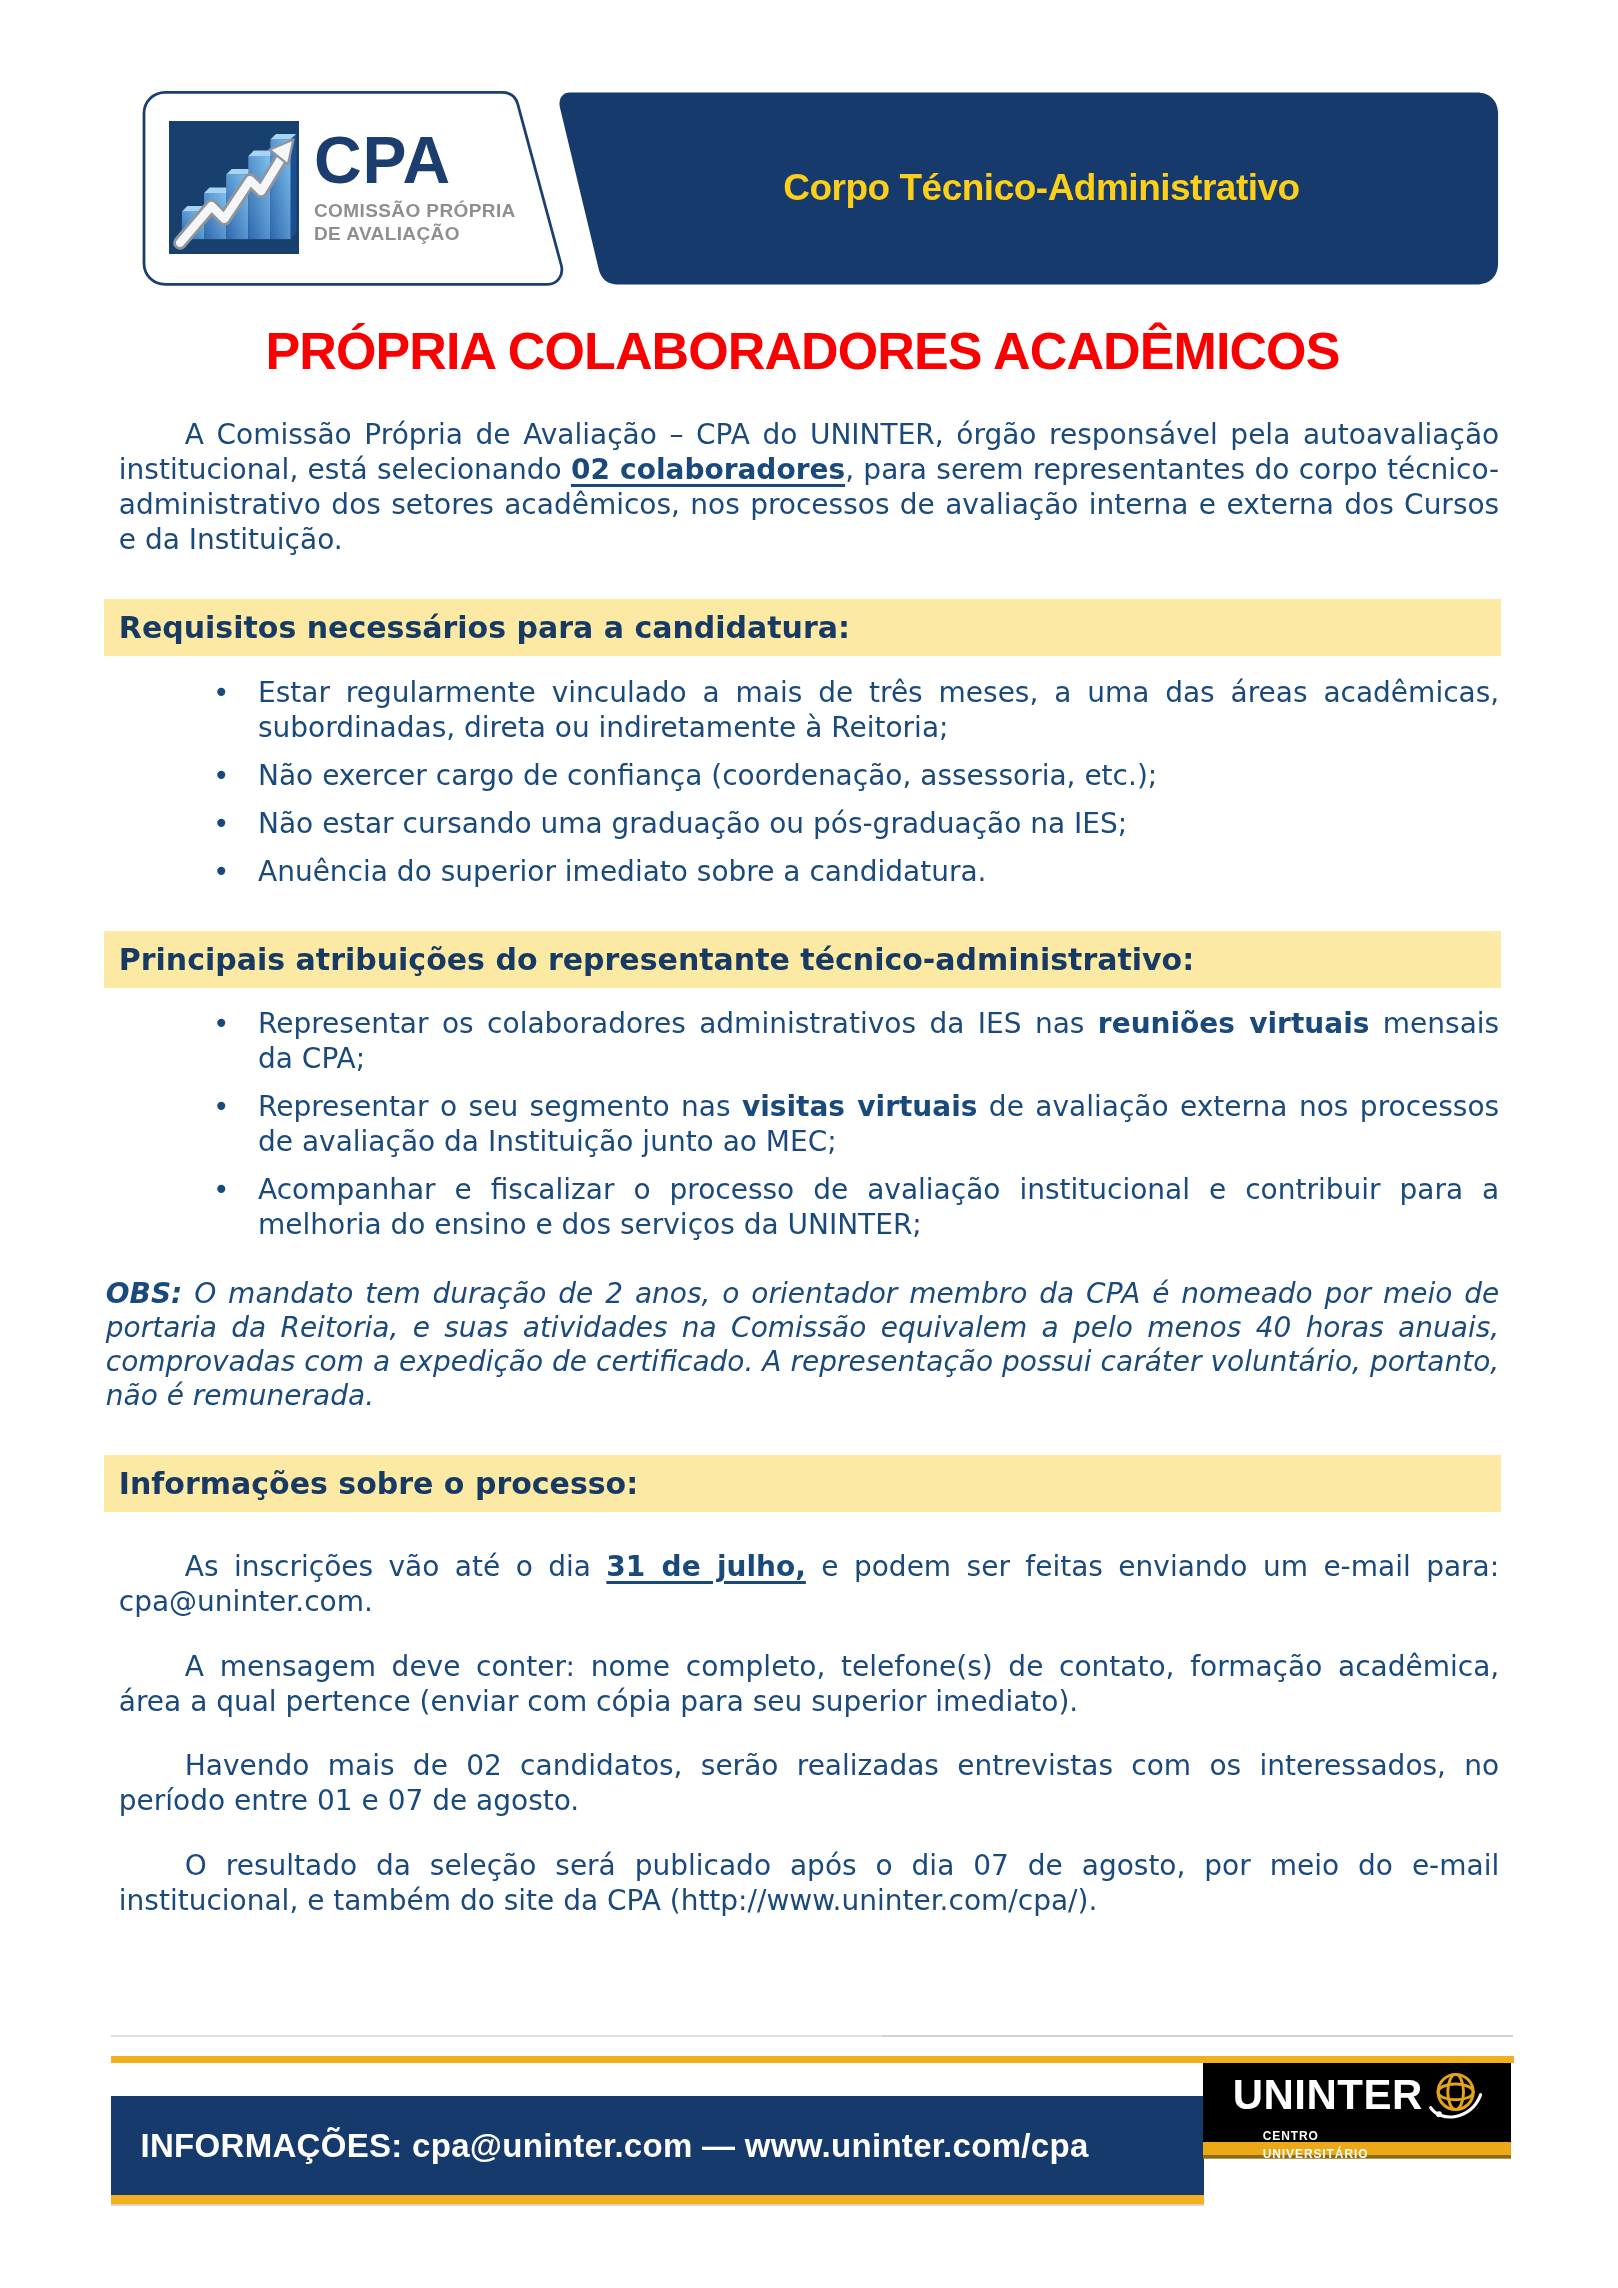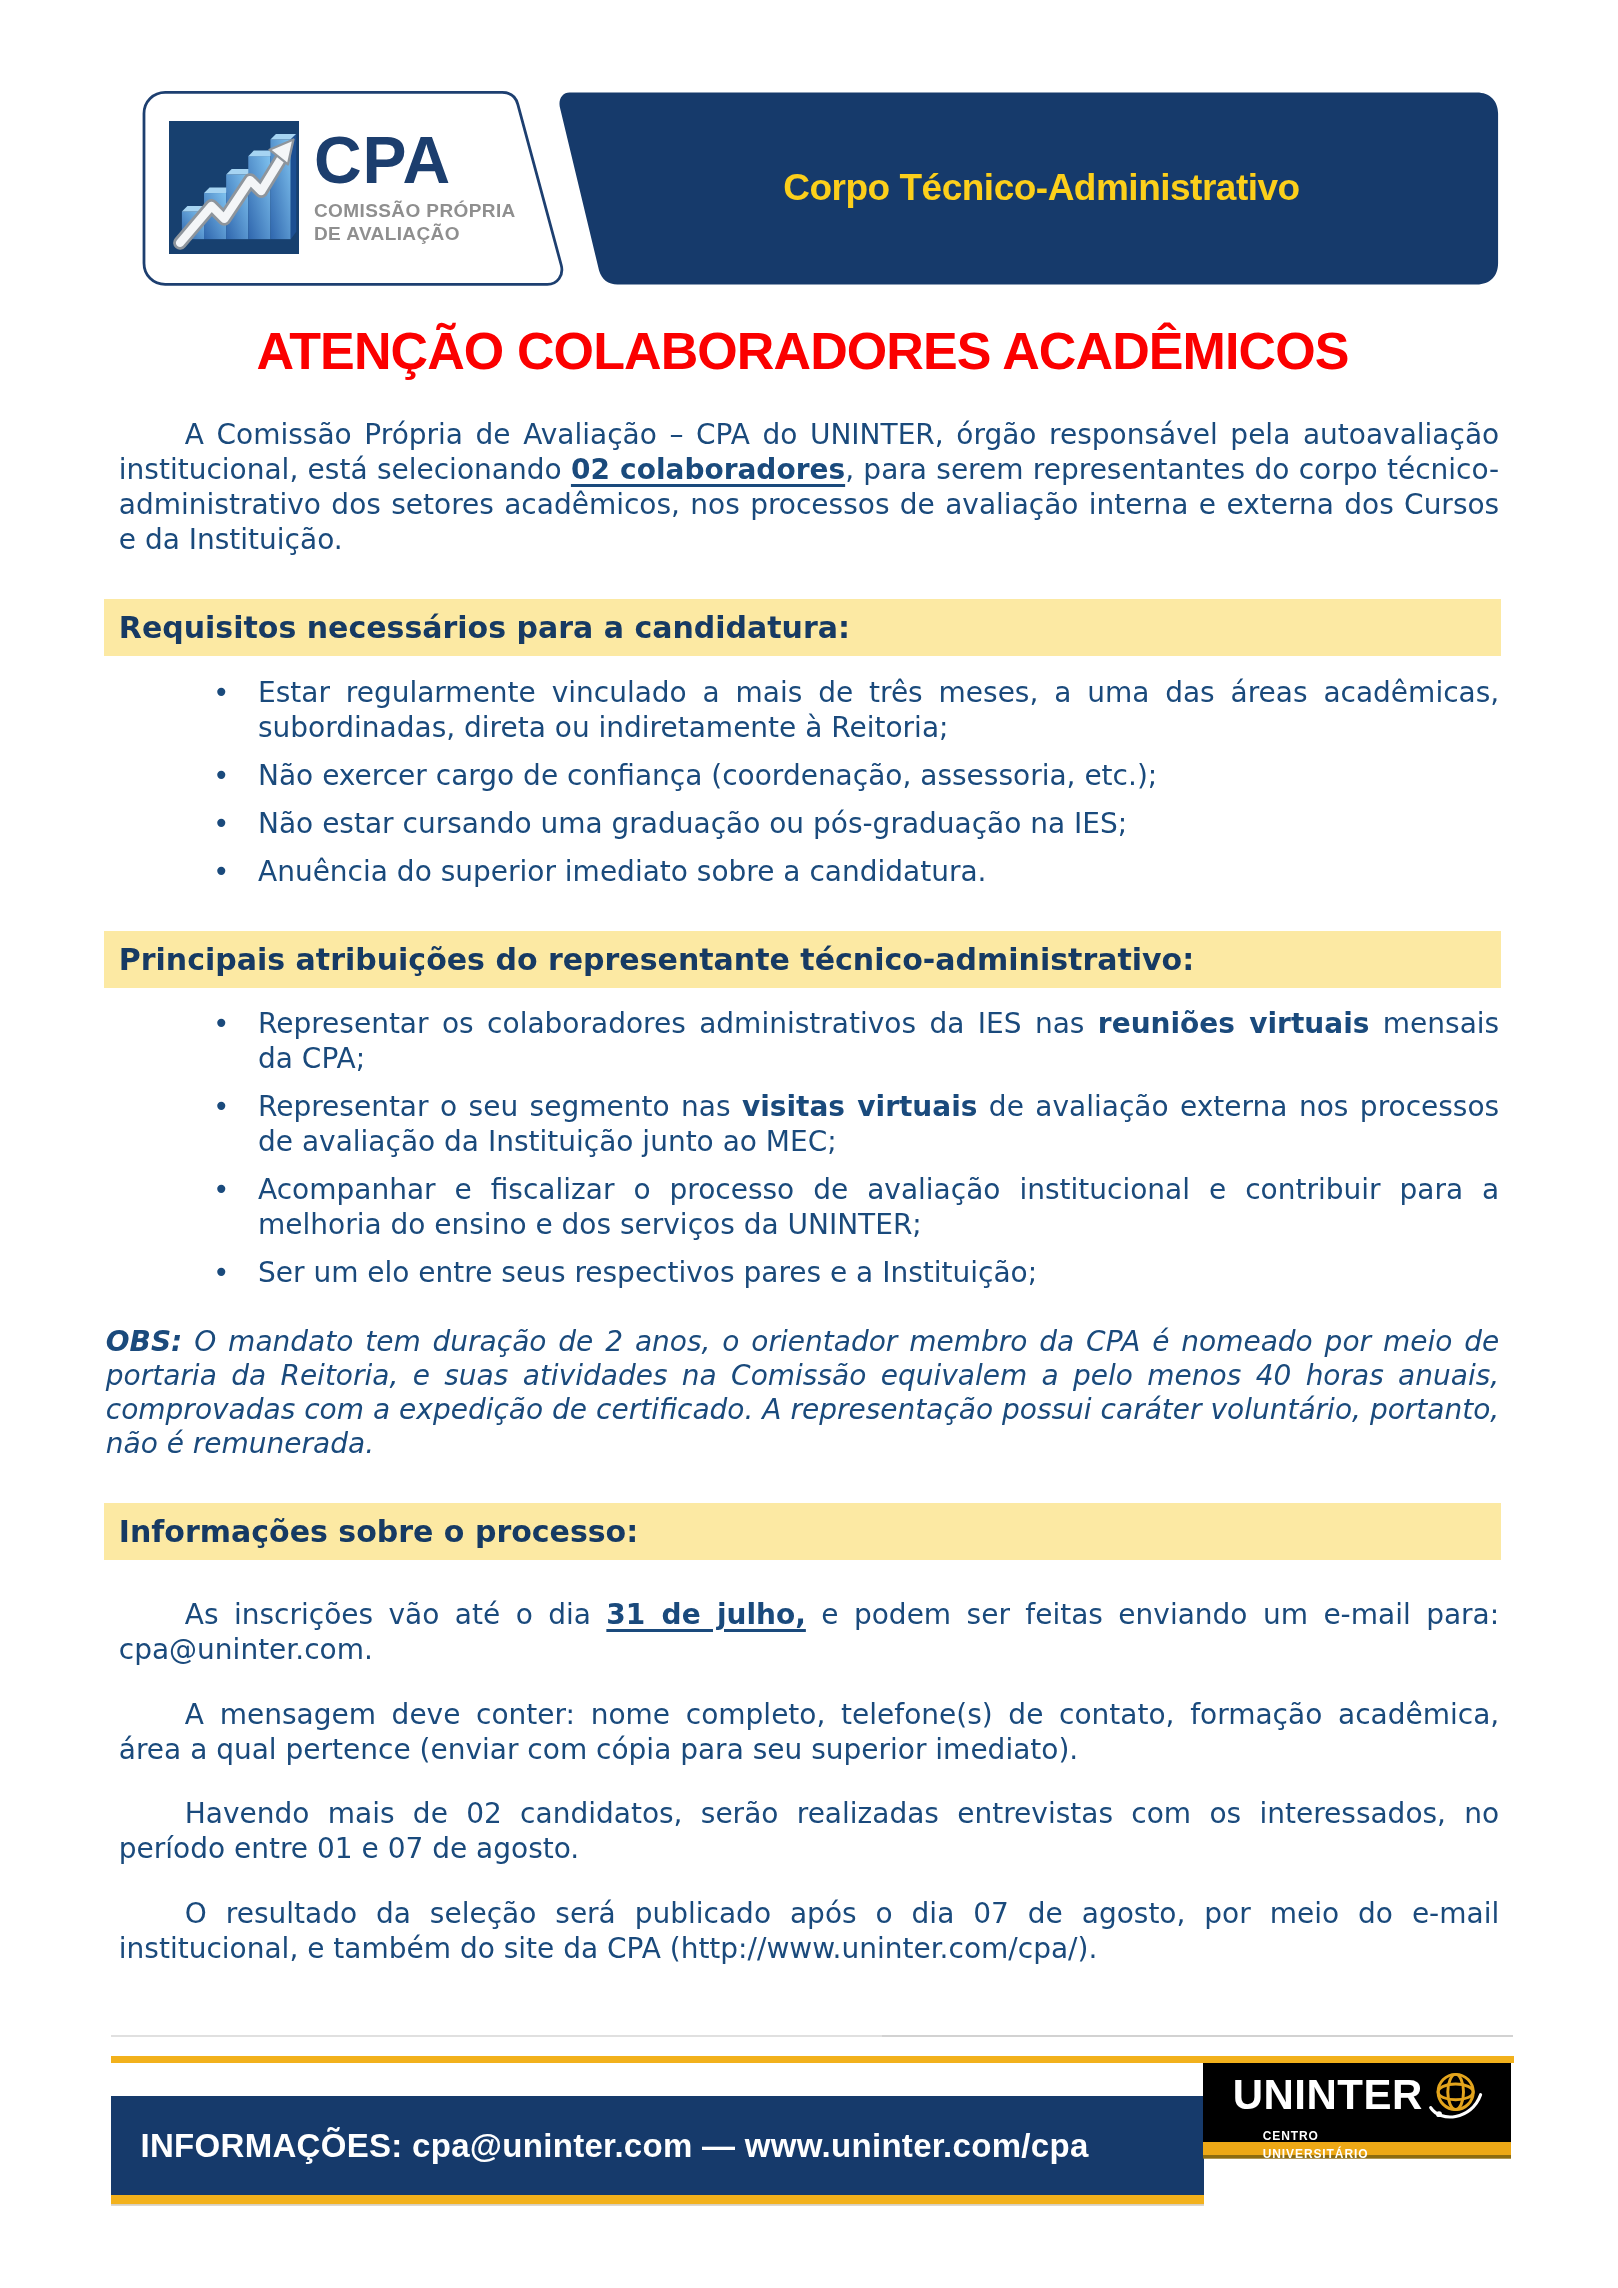--- a/index.html
+++ b/index.html
@@ -158,38 +158,37 @@
         <div>DE AVALIAÇÃO</div>
       </div>
     </div>
 
     <div class="banner-text">
       <div class="banner-line">Corpo Técnico-Administrativo</div>
     </div>
   </div>
 
   <div class="content">
-    <h1 class="page-title">ATENÇÃO COLABORADORES ACADÊMICOS</h1>
+    <h1 class="page-title">PRÓPRIA COLABORADORES ACADÊMICOS</h1>
 
     <p class="body-p intro"><span>A Comissão Própria de Avaliação – CPA do UNINTER, órgão responsável pela autoavaliação institucional, está selecionando </span><span class="rt-bold-underline">02 colaboradores</span><span>, para serem representantes do corpo técnico-administrativo dos setores acadêmicos, nos processos de avaliação interna e externa dos Cursos e da Instituição.</span></p>
 
     <h2 class="band">Requisitos necessários para a candidatura:</h2>
     <ul class="blist">
         <li><span>Estar regularmente vinculado a mais de três meses, a uma das áreas acadêmicas, subordinadas, direta ou indiretamente à Reitoria;</span></li>
         <li><span>Não exercer cargo de confiança (coordenação, assessoria, etc.);</span></li>
         <li><span>Não estar cursando uma graduação ou pós-graduação na IES;</span></li>
         <li><span>Anuência do superior imediato sobre a candidatura.</span></li>
       </ul>
 
     <h2 class="band">Principais atribuições do representante técnico-administrativo:</h2>
     <ul class="blist">
         <li><span>Representar os colaboradores administrativos da IES nas </span><span class="rt-bold">reuniões virtuais</span><span> mensais da CPA;</span></li>
         <li><span>Representar o seu segmento nas </span><span class="rt-bold">visitas virtuais</span><span> de avaliação externa nos processos de avaliação da Instituição junto ao MEC;</span></li>
         <li><span>Acompanhar e fiscalizar o processo de avaliação institucional e contribuir para a melhoria do ensino e dos serviços da UNINTER;</span></li>
-        <li><span>Ser um elo entre seus respectivos pares e a Instituição;</span></li>
       </ul>
 
     <p class="obs"><span class="rt-bold">OBS:</span><span> O mandato tem duração de 2 anos, o orientador membro da CPA é nomeado por meio de portaria da Reitoria, e suas atividades na Comissão equivalem a pelo menos 40 horas anuais, comprovadas com a expedição de certificado. A representação possui caráter voluntário, portanto, não é remunerada.</span></p>
 
     <h2 class="band">Informações sobre o processo:</h2>
 
     <p class="body-p info-p info-first"><span>As inscrições vão até o dia </span><span class="rt-bold-underline">31 de julho,</span><span> e podem ser feitas enviando um e-mail para: cpa@uninter.com.</span></p>
     <p class="body-p info-p"><span>A mensagem deve conter: nome completo, telefone(s) de contato, formação acadêmica, área a qual pertence (enviar com cópia para seu superior imediato).</span></p>
     <p class="body-p info-p"><span>Havendo mais de 02 candidatos, serão realizadas entrevistas com os interessados, no período entre 01 e 07 de agosto.</span></p>
     <p class="body-p info-p"><span>O resultado da seleção será publicado após o dia 07 de agosto, por meio do e-mail institucional, e também do site da CPA (http://www.uninter.com/cpa/).</span></p>

